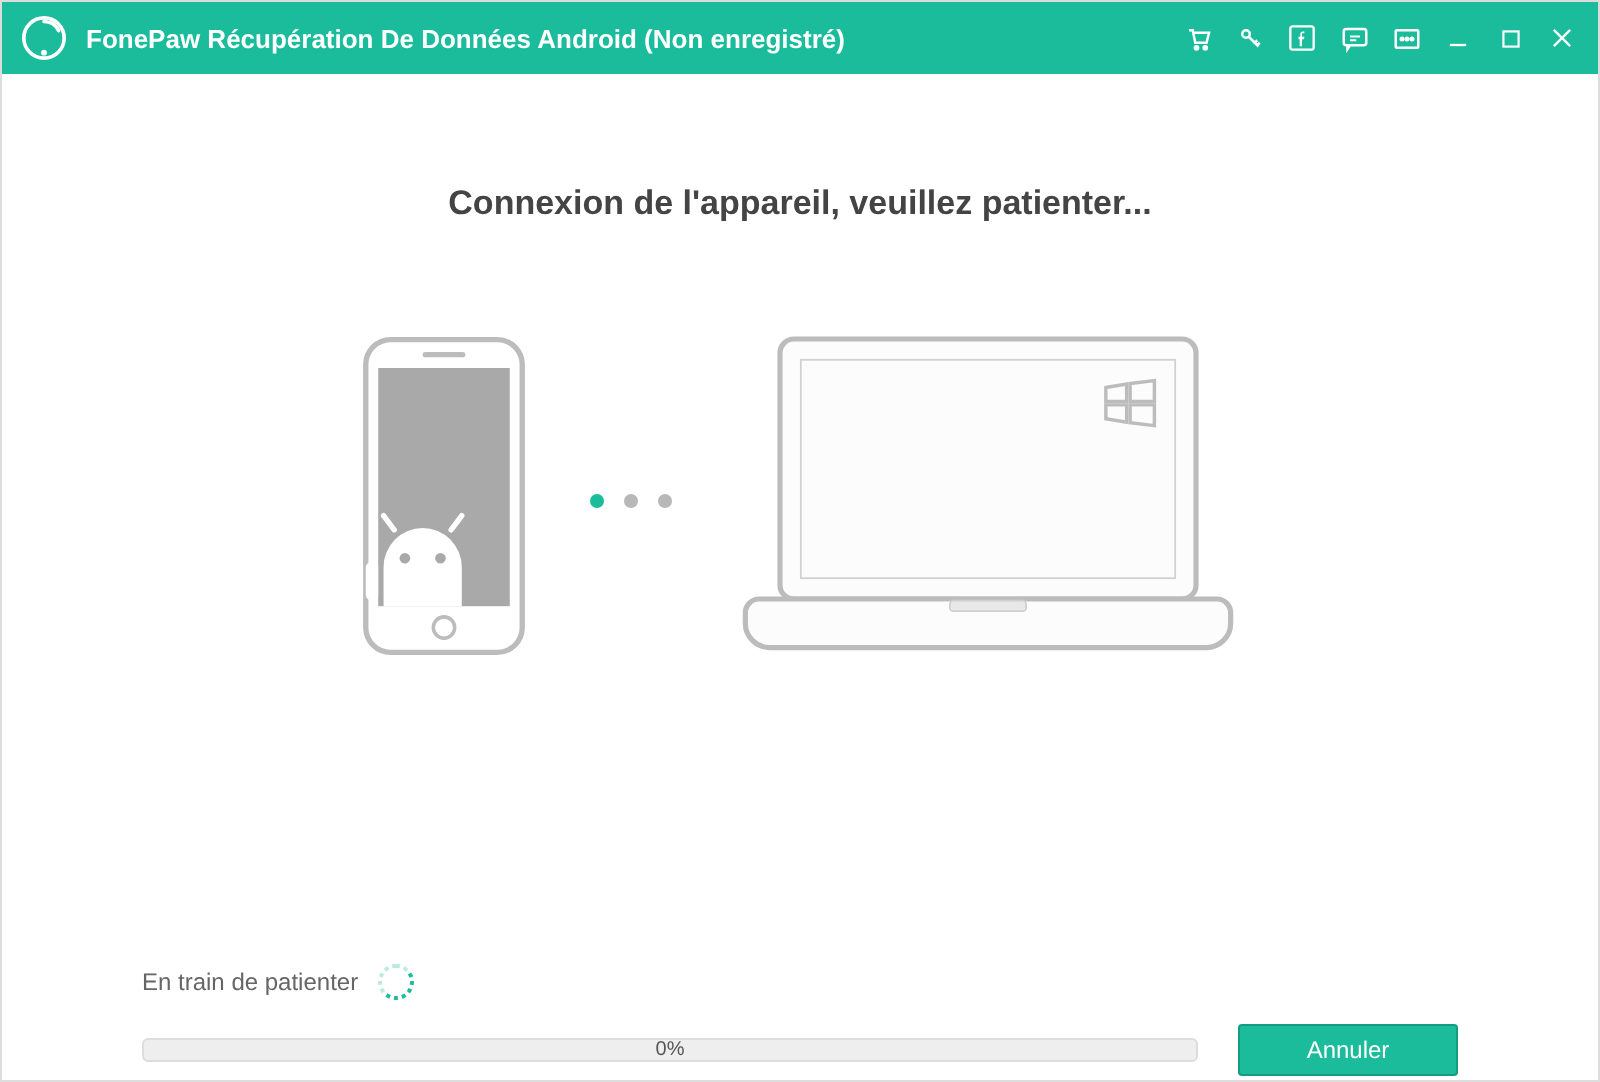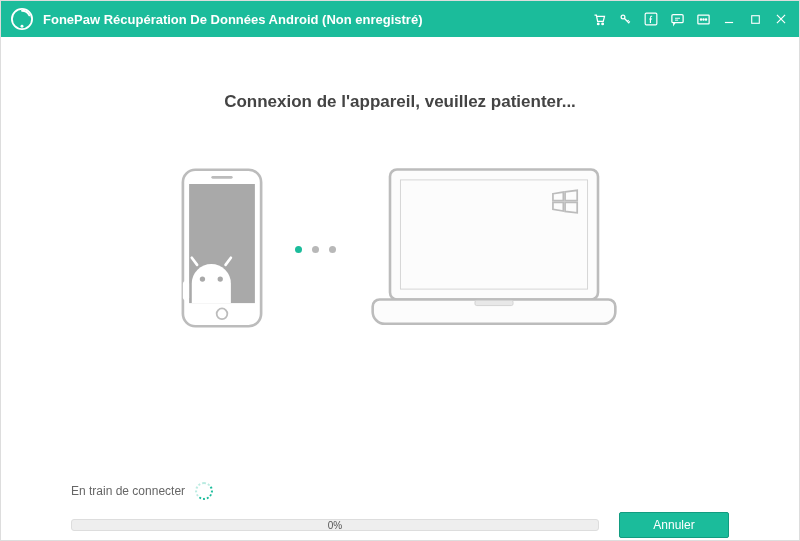--- a/index.html
+++ b/index.html
@@ -220,21 +220,21 @@
           <path d="M0 4 L12 2 L12 12 L0 12 Z"></path>
           <path d="M14 1.7 L28 0 L28 12 L14 12 Z"></path>
           <path d="M0 14 L12 14 L12 24 L0 22 Z"></path>
           <path d="M14 14 L28 14 L28 26 L14 24.3 Z"></path>
         </g>
       </svg>
     </div>
   </div>
 
   <div class="status-row">
-    <span class="status-label">En train de connecter</span>
+    <span class="status-label">En train de patienter</span>
     <span class="spinner"></span>
   </div>
 
   <div class="progress-row">
     <div class="progress-bar">
       <span class="progress-text">0%</span>
     </div>
     <button class="cancel-btn">Annuler</button>
   </div>
 

